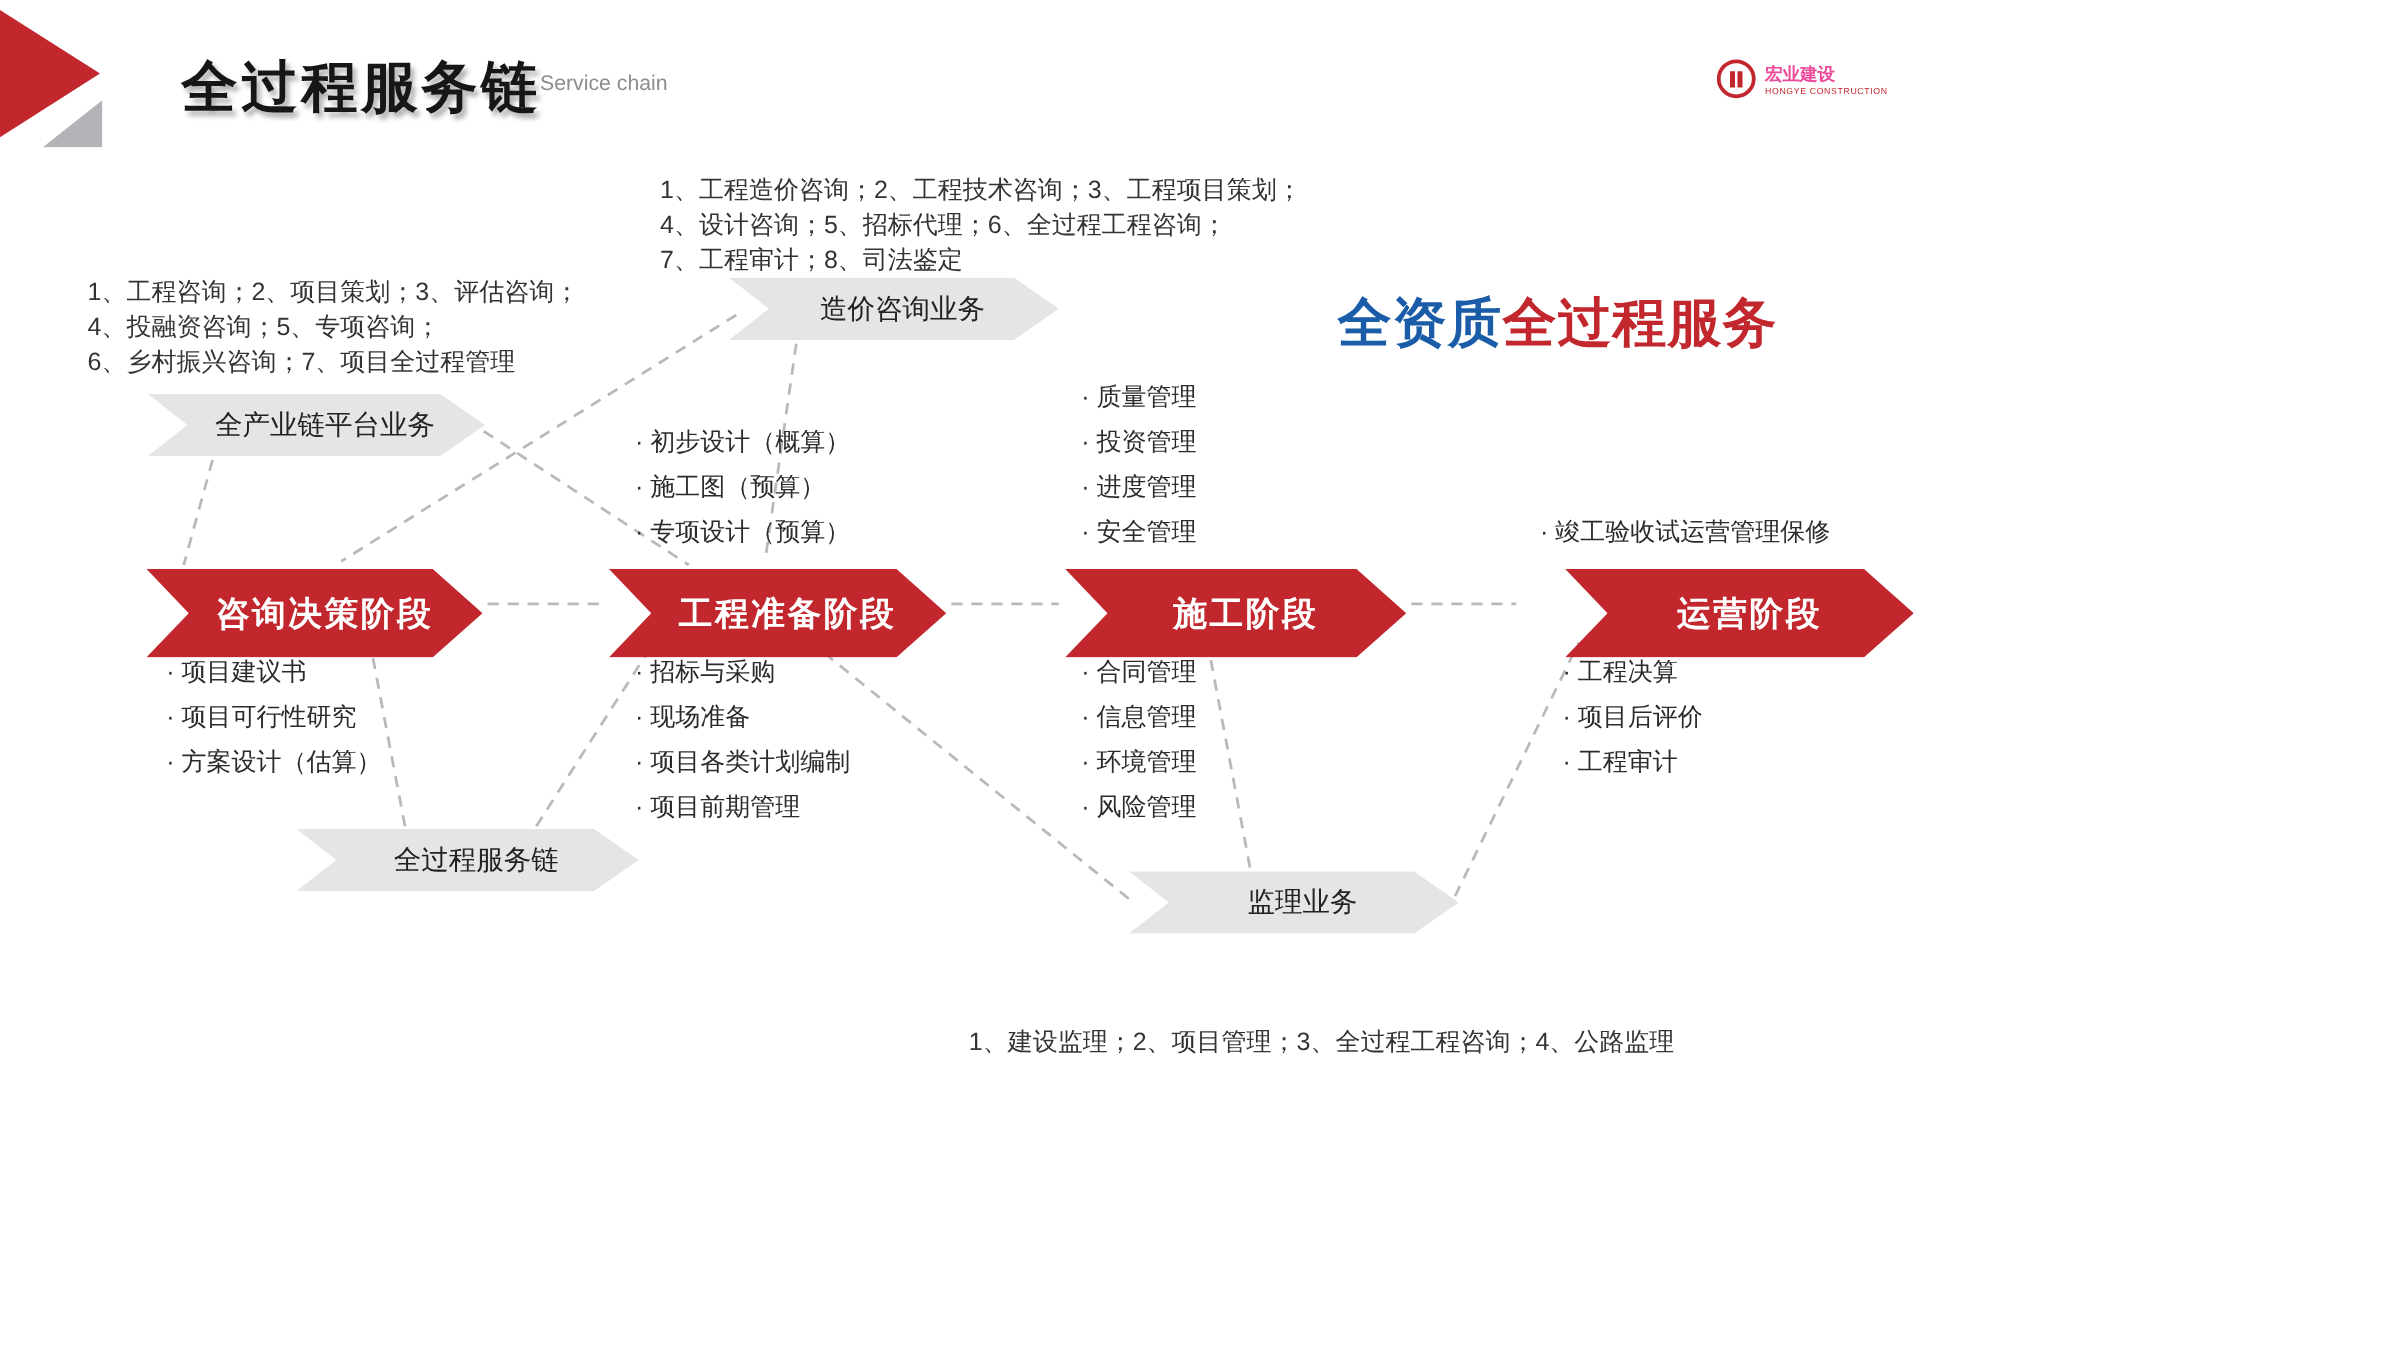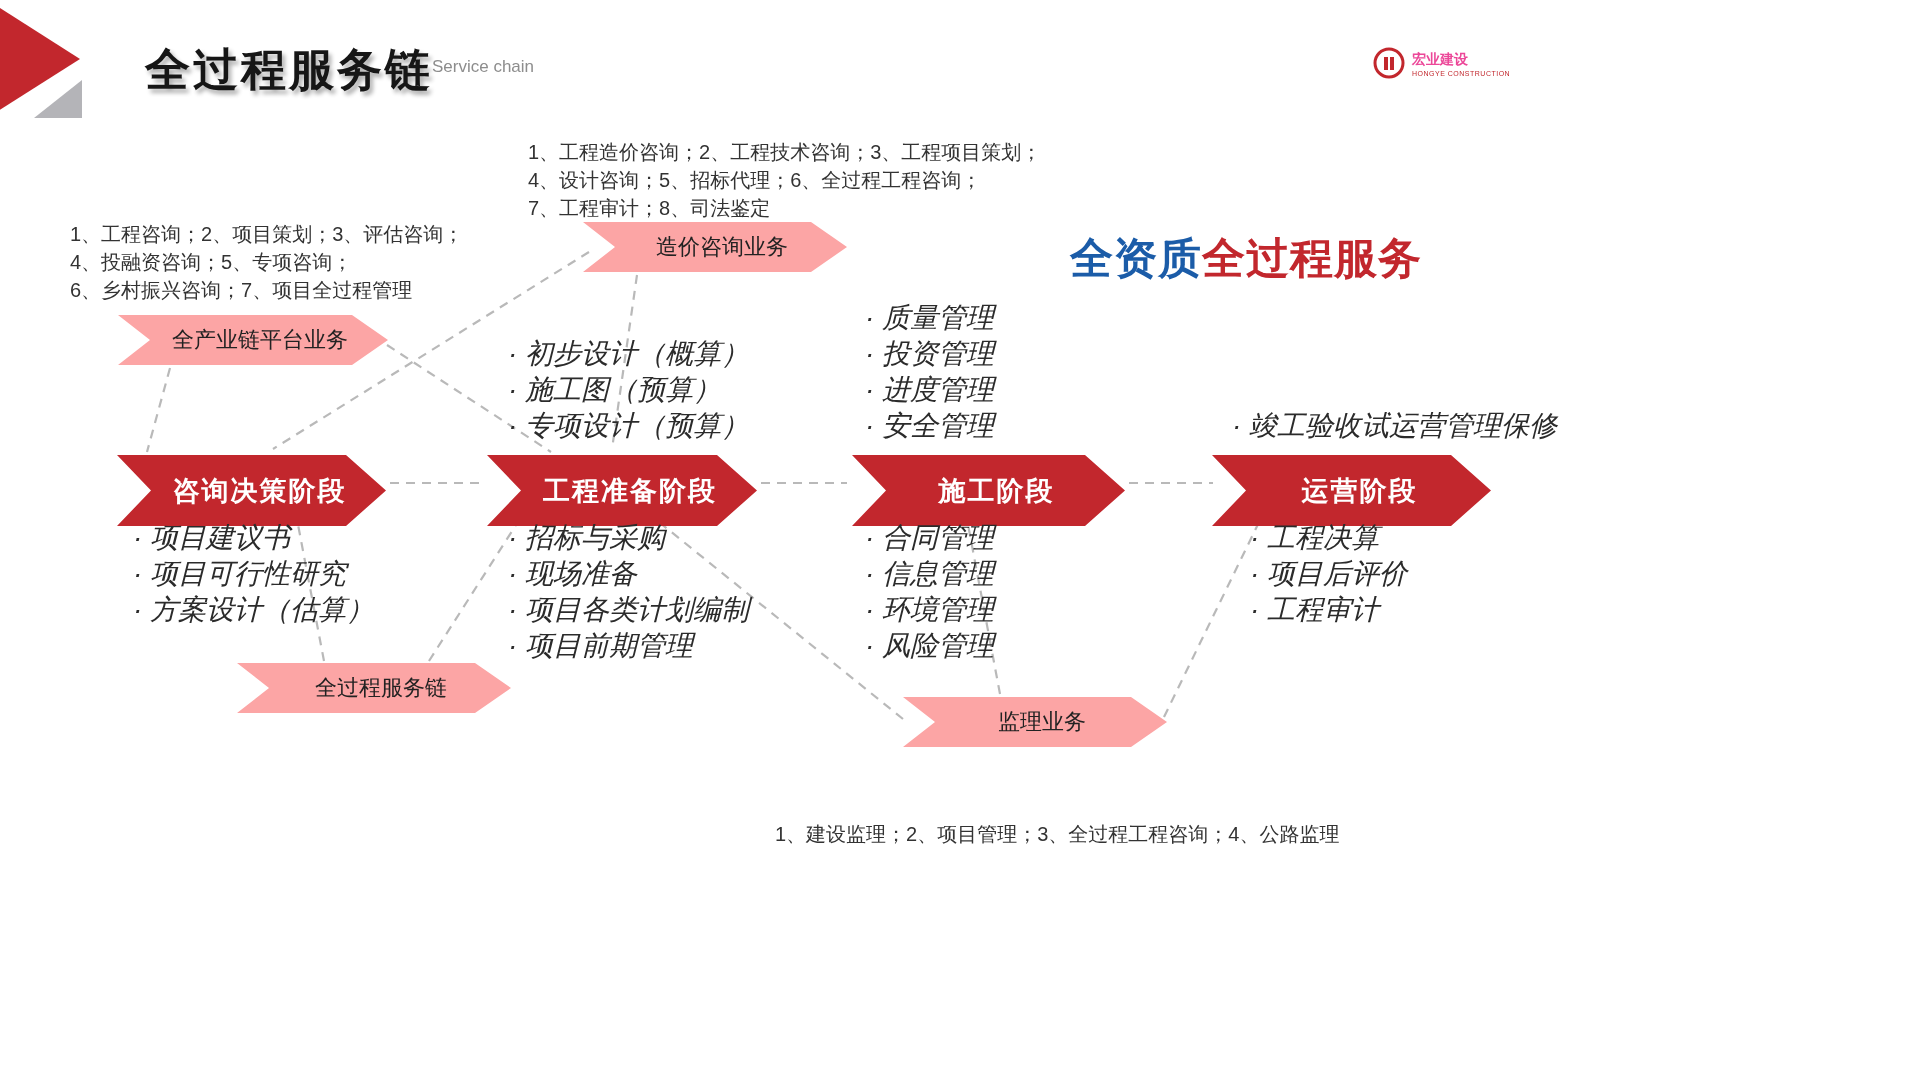--- a/index.html
+++ b/index.html
@@ -27,30 +27,30 @@
   .headline{position:absolute;left:1070px;top:230px;font-size:43px;font-weight:900;letter-spacing:1px;}
   .headline .blue{color:#1B5CA8;}
   .headline .red{color:#C2272D;}
 
   
   .connectors{position:absolute;left:0;top:0;}
 
   
   .chev{position:absolute;height:50px;display:flex;align-items:center;justify-content:center;
         clip-path:polygon(0 0,calc(100% - 36px) 0,100% 50%,calc(100% - 36px) 100%,0 100%,32px 50%);}
-  .banner{background:#fca5a5;}
+  .banner{background:#e5e5e5;}
   .banner span{font-size:22px;color:#222;padding-left:14px;}
 
   .stage{position:absolute;height:71px;background:#C2272D;display:flex;align-items:center;justify-content:center;
          clip-path:polygon(0 0,calc(100% - 40px) 0,100% 50%,calc(100% - 40px) 100%,0 100%,34px 50%);}
   .stage span{font-size:27px;font-weight:700;color:#ffffff;letter-spacing:2px;padding-left:16px;}
 
   
   .note{position:absolute;font-size:20px;line-height:28px;color:#333;}
-  .bullets{position:absolute;font-size:28px;line-height:36px;color:#2b2b2b;font-style:italic;}
+  .bullets{position:absolute;font-size:20px;line-height:36px;color:#2b2b2b;}
 </style>
 </head>
 <body>
 
 <div class="slide">
 
   <div class="tri-red"></div>
   <div class="tri-gray"></div>
 
   <div class="title">全过程服务链</div>
@@ -102,21 +102,21 @@
 
   <div class="chev stage" style="left:117px;top:455px;width:269px;">
     <span>咨询决策阶段</span>
   </div>
   <div class="chev stage" style="left:852px;top:455px;width:273px;">
     <span>施工阶段</span>
   </div>
   <div class="chev stage" style="left:487px;top:455px;width:270px;">
     <span>工程准备阶段</span>
   </div>
-  <div class="chev stage" style="left:1212px;top:455px;width:279px;justify-content:center;">
+  <div class="chev stage" style="left:1252px;top:455px;width:279px;justify-content:center;">
     <span>运营阶段</span>
   </div>
 
   <div class="note" style="left:70px;top:220px;">
     <div>1、工程咨询；2、项目策划；3、评估咨询；</div>
     <div>4、投融资咨询；5、专项咨询；</div>
     <div>6、乡村振兴咨询；7、项目全过程管理</div>
   </div>
   <div class="note" style="left:528px;top:138px;">
     <div>1、工程造价咨询；2、工程技术咨询；3、工程项目策划；</div>

